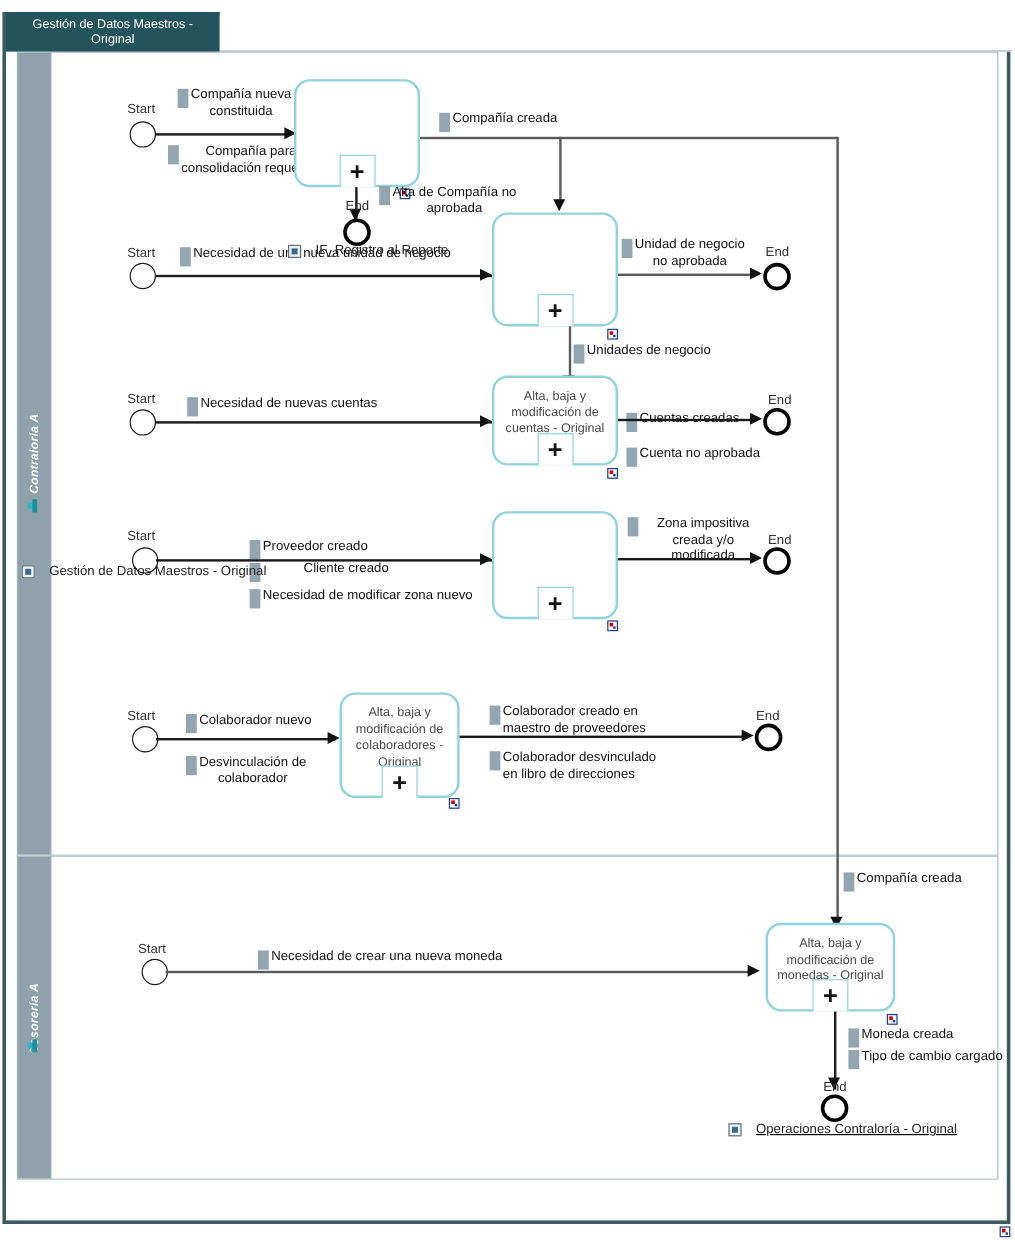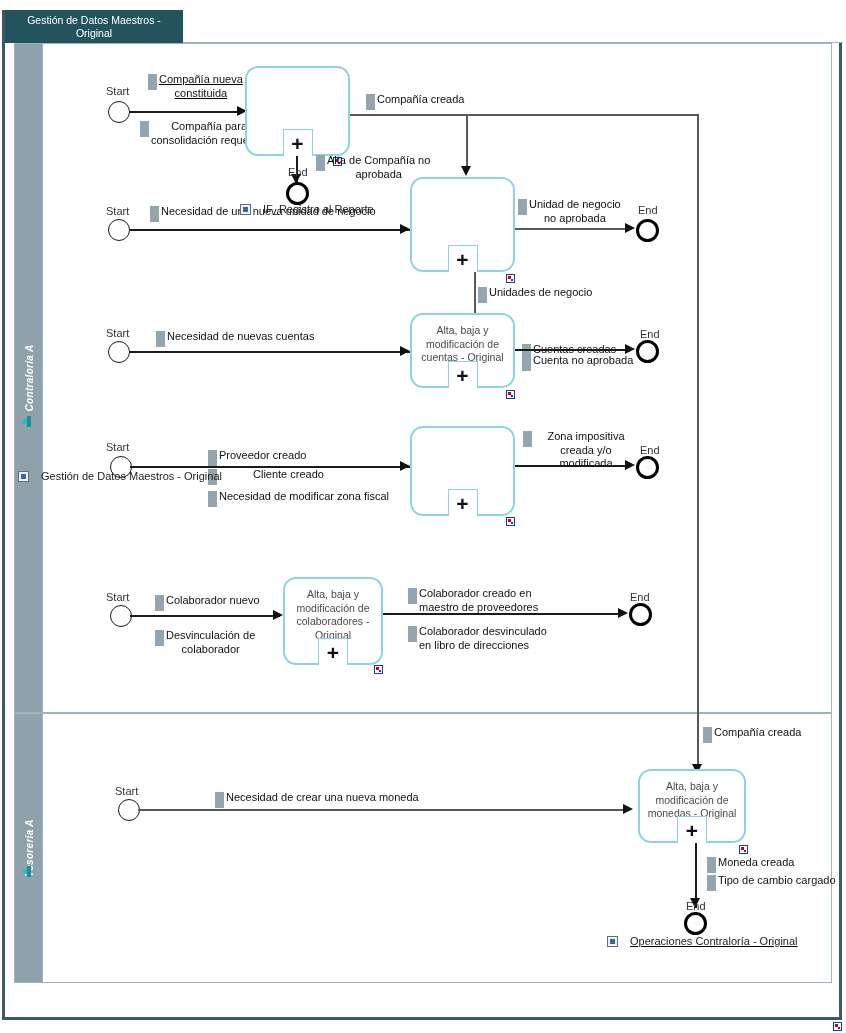--- a/index.html
+++ b/index.html
@@ -100,21 +100,21 @@
     <div class="lane-header">
       <span class="lane-label">Tesorería A</span>
       <span class="lane-glyph" style="bottom:105px;"></span>
     </div>
     <div class="lane-body"></div>
   </div>
 
   <div class="event-label" style="left:106px;top:85px;">Start</div>
   <div class="event start" style="left:108px;top:101px;"></div>
 
-  <div class="dobj ctr" style="left:148px;top:73px;width:145px;text-decoration:underline;">
+  <div class="dobj ctr" style="left:148px;top:73px;width:145px;">
     <span class="dobj-icon"></span>
     <span class="dobj-text">Compañía nueva
 constituida</span>
   </div>
   <div class="dobj ctr" style="left:140px;top:120px;width:160px;">
     <span class="dobj-icon"></span>
     <span class="dobj-text">Compañía para
 consolidación requerida</span>
   </div>
 
@@ -200,21 +200,21 @@
   <div class="subprocess" style="left:410px;top:313px;width:105px;height:75px;">
     <span class="sp-text">Alta, baja y modificación de cuentas - Original</span>
     <span class="sp-plus">+</span>
   </div>
   <div class="sp-marker" style="left:506px;top:390px;"></div>
 
   <div class="dobj" style="left:522px;top:331px;width:140px;margin-top:12px;">
     <span class="dobj-icon"></span>
     <span class="dobj-text">Cuentas creadas</span>
   </div>
-  <div class="dobj" style="left:522px;top:354px;width:150px;">
+  <div class="dobj" style="left:522px;top:372px;width:150px;">
     <span class="dobj-icon"></span>
     <span class="dobj-text">Cuenta no aprobada</span>
   </div>
 
   <div class="ln h blk" style="left:515px;top:349px;width:115px;"></div>
   <div class="arrow r" style="left:625px;top:344px;"></div>
   <div class="event-label" style="left:640px;top:328px;">End</div>
   <div class="event end" style="left:636px;top:340px;"></div>
 
   <div class="event-label" style="left:106px;top:441px;">Start</div>
@@ -223,21 +223,21 @@
   <div class="dobj" style="left:208px;top:449px;width:140px;">
     <span class="dobj-icon"></span>
     <span class="dobj-text">Proveedor creado</span>
   </div>
   <div class="dobj" style="left:208px;top:468px;width:140px;gap:36px;">
     <span class="dobj-icon"></span>
     <span class="dobj-text">Cliente creado</span>
   </div>
   <div class="dobj" style="left:208px;top:490px;width:230px;">
     <span class="dobj-icon"></span>
-    <span class="dobj-text">Necesidad de modificar zona fiscal</span>
+    <span class="dobj-text">Necesidad de modificar zona nuevo</span>
   </div>
 
   <div class="reflink" style="left:18px;top:470px;">
     <span class="reflink-icon"></span>
     <span class="reflink-text">Gestión de Datos Maestros - Original</span>
   </div>
 
   <div class="ln h blk" style="left:130px;top:466px;width:280px;"></div>
   <div class="arrow r" style="left:400px;top:461px;"></div>
 

